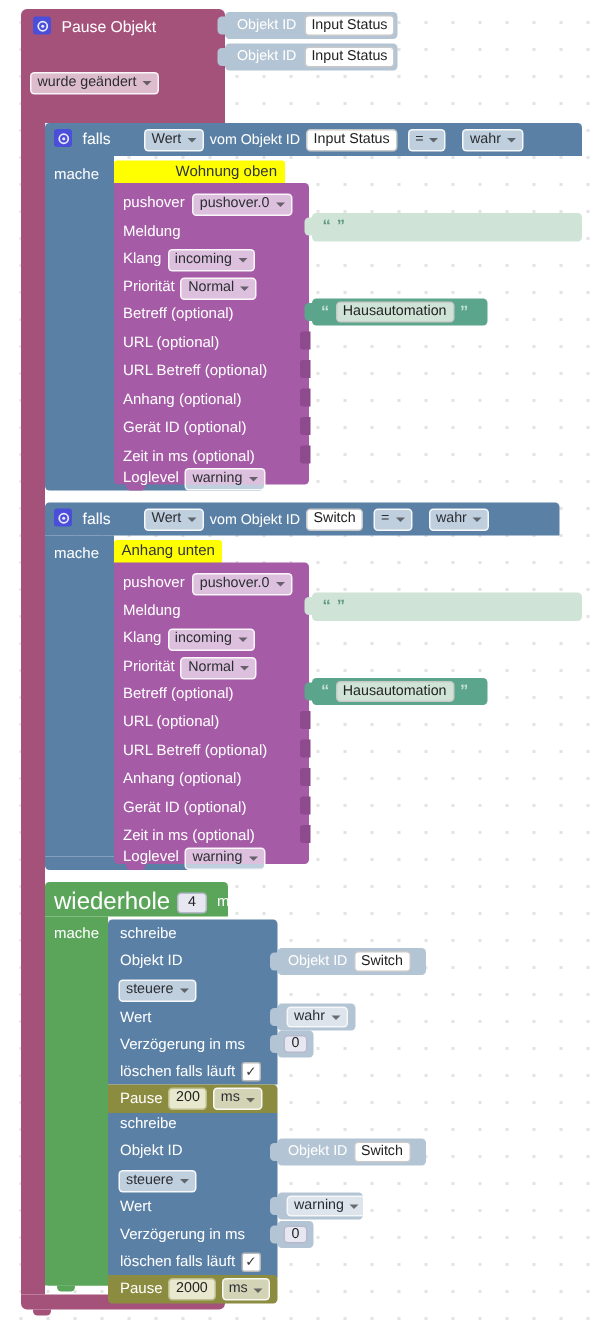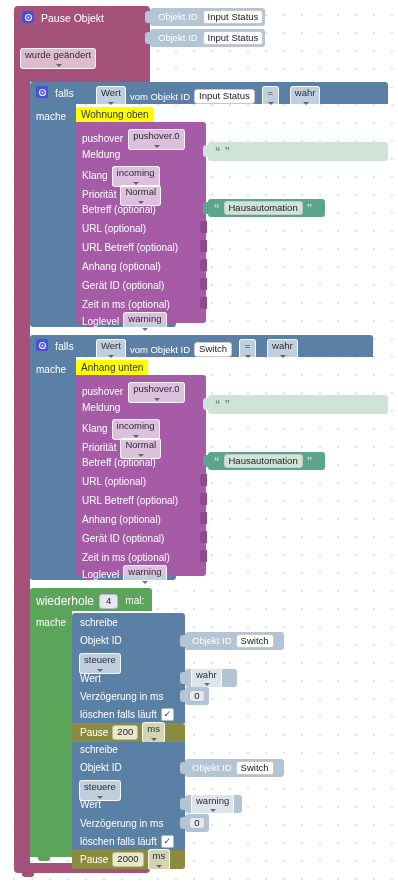--- a/index.html
+++ b/index.html
@@ -22,21 +22,20 @@
 
   
   .field{
     display:inline-flex;align-items:center;gap:3px;
     background:rgba(255,255,255,0.62);
     border:1px solid rgba(255,255,255,0.85);
     border-radius:3px;
     padding:1px 4px 2px 4px;
     color:#2a2d33;line-height:1;white-space:nowrap;
     font-size:9.5px;
-    flex-direction:column;
   }
   .caret{
     width:0;height:0;border-left:3px solid transparent;border-right:3px solid transparent;
     border-top:3.5px solid rgba(40,43,48,.65);display:inline-block;margin-left:1px;position:relative;top:1px;
   }
   
   .tfield{
     display:inline-flex;align-items:center;
     background:#ffffff;border:1px solid #c9c9c9;border-radius:3px;
     padding:1px 4px 2px 4px;color:#222;font-size:9.5px;line-height:1;white-space:nowrap;
@@ -125,21 +124,21 @@
     </span>
     <span class="field" style="margin-left:7px;">
       <span>wahr</span>
         <i class="caret"></i>
     </span>
   </div>
 
   <div class="lbl" style="position:absolute;left:36px;top:112px;font-size:10px;">mache</div>
 
   <div class="blk" style="left:76px;top:107px;background:#ffff00;padding:2px 5px 3px 5px;border-radius:2px;">
-    <span class="dark-lbl" style="font-size:10px;">Wohnung oben</span>
+    <span class="dark-lbl" style="font-size:10px;margin-left:36px;">Wohnung oben</span>
   </div>
 
   <div class="blk" style="left:76px;top:122px;width:130px;height:201px;background:#a55ba5;border-radius:0 3px 3px 3px;"></div>
   <div class="blk" style="left:84px;top:323px;width:13px;height:4px;background:#a55ba5;border-radius:0 0 3px 3px;"></div>
 
   <div style="position:absolute;left:82px;top:129px;display:flex;align-items:center;gap:5px;">
     <span class="lbl" style="font-size:10px;">pushover</span>
     <span class="field">
       <span>pushover.0</span>
         <i class="caret"></i>
@@ -302,21 +301,21 @@
         <i class="caret"></i>
     </span>
   </div>
 
   <div class="blk" style="left:30px;top:588px;width:122px;height:23px;background:#5ba55b;border-radius:3px 3px 0 0;"></div>
   <div class="blk" style="left:30px;top:611px;width:42px;height:246px;background:#5ba55b;"></div>
   <div class="blk" style="left:30px;top:845px;width:100px;height:12px;background:#5ba55b;border-radius:0 0 3px 3px;"></div>
   <div class="blk" style="left:38px;top:857px;width:12px;height:4px;background:#5ba55b;border-radius:0 0 3px 3px;"></div>
 
   <div style="position:absolute;left:36px;top:594px;display:flex;align-items:center;gap:5px;">
-    <span class="lbl" style="font-size:12px;">wiederhole</span>
+    <span class="lbl" style="font-size:16px;">wiederhole</span>
     <span class="tfield" style="background:#e7e7f2;border-color:#b8b8cc;padding:1px 6px 2px 6px;">4</span>
     <span class="lbl" style="font-size:10px;margin-left:2px;">mal:</span>
   </div>
 
   <div class="lbl" style="position:absolute;left:36px;top:618px;font-size:10px;">mache</div>
 
   <div class="blk" style="left:72px;top:613px;width:113px;height:110px;background:#5b80a5;border-radius:3px 3px 0 0;"></div>
   <div class="lbl" style="position:absolute;left:80px;top:618px;font-size:10px;">schreibe</div>
 
   <div class="lbl" style="position:absolute;left:80px;top:636px;font-size:10px;">Objekt ID</div>

